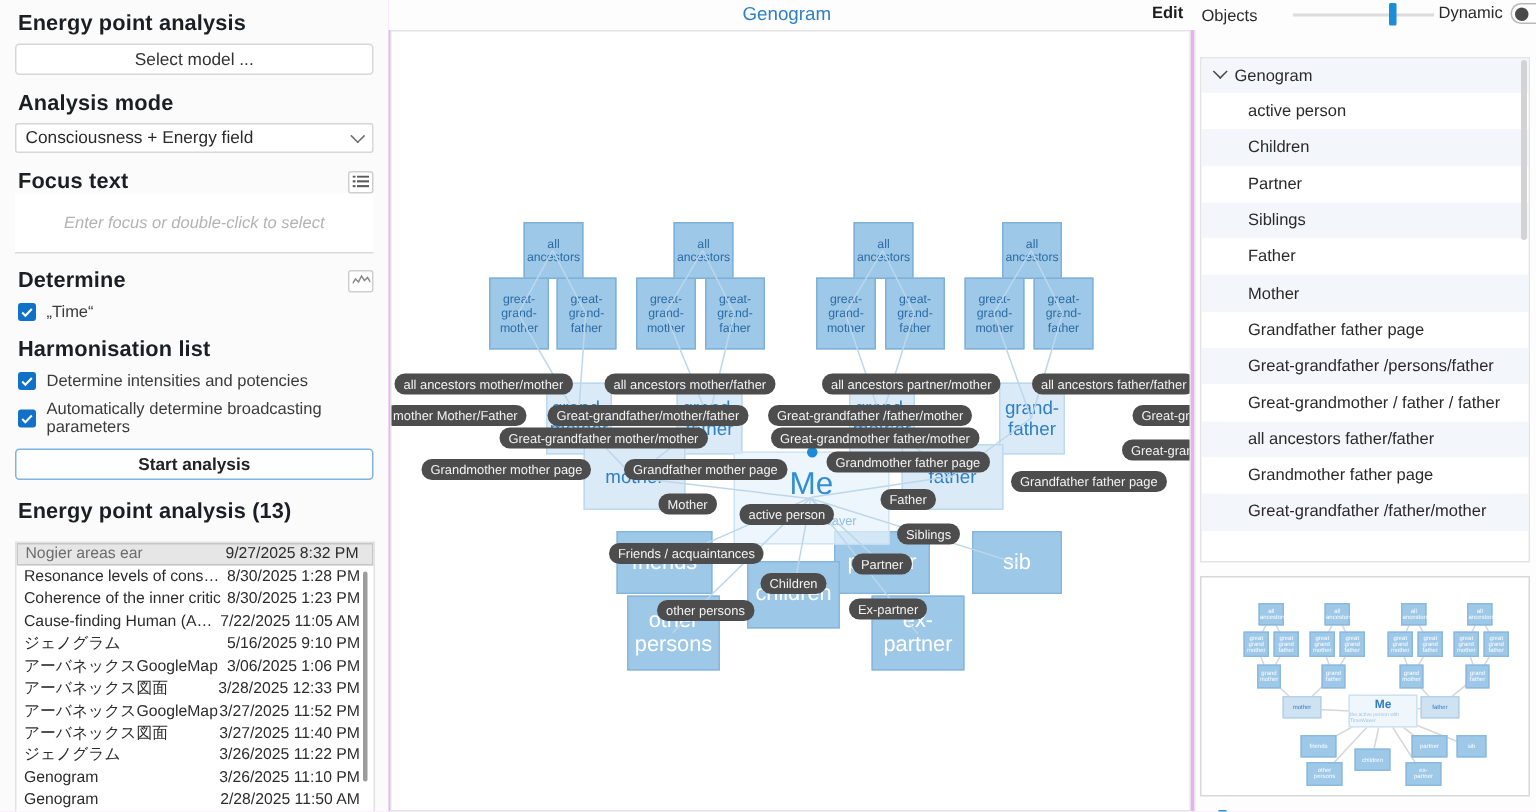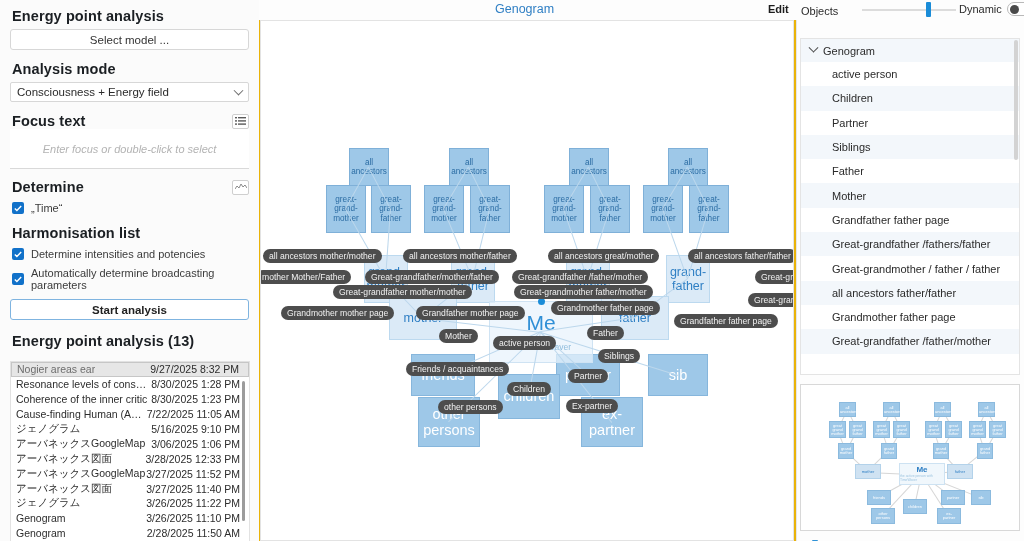--- a/index.html
+++ b/index.html
@@ -4,21 +4,21 @@
 <style>
   * { box-sizing: border-box; }
   html, body {
     margin: 0; padding: 0;
     width: 1024px; height: 541px;
     overflow: hidden;
     background: #ffffff;
     font-family: "Liberation Sans", sans-serif;
     color: #23272b;
   }
-  .app { position: relative; width: 1024px; height: 541px; background:#eab308; }
+  .app { position: relative; width: 1024px; height: 541px; background:#f0abfc; }
 
   
   .left-panel {
     position: absolute; left: 0; top: 0; width: 259px; height: 541px;
     background: #fbfbfb; padding: 0 10px; overflow: hidden;
   }
   .sec-title {
     font-size: 14.5px; font-weight: 600; color: #1b1f23;
     margin: 8px 0 5px 2px; letter-spacing: .1px;
   }
@@ -430,21 +430,21 @@
         </div>
         <div class="me-box" style="left: 228px; top: 280px; width: 104px; height: 62px;">
           <div class="me-title">Me</div>
           <div class="me-sub">with TimeWaver</div>
         </div>
         <div class="me-dot" style="left: 277px; top: 277px;"></div>
       </div>
     <div id="tags-layer">
         <div class="tag" style="left: 2px; top: 228px;">all ancestors mother/mother</div>
         <div class="tag" style="left: 142px; top: 228px;">all ancestors mother/father</div>
-        <div class="tag" style="left: 287px; top: 228px;">all ancestors great/mother</div>
+        <div class="tag" style="left: 287px; top: 228px;">all ancestors partner/mother</div>
         <div class="tag" style="left: 427px; top: 228px;">all ancestors father/father</div>
         <div class="tag" style="left: -5px; top: 249px;">mother Mother/Father</div>
         <div class="tag" style="left: 104px; top: 249px;">Great-grandfather/mother/father</div>
         <div class="tag" style="left: 251px; top: 249px;">Great-grandfather /father/mother</div>
         <div class="tag" style="left: 494px; top: 249px;">Great-grandmother/father/mother</div>
         <div class="tag" style="left: 72px; top: 264px;">Great-grandfather mother/mother</div>
         <div class="tag" style="left: 253px; top: 264px;">Great-grandmother father/mother</div>
         <div class="tag" style="left: 487px; top: 272px;">Great-gran</div>
         <div class="tag" style="left: 20px; top: 285px;">Grandmother mother page</div>
         <div class="tag" style="left: 155px; top: 285px;">Grandfather mother page</div>
@@ -485,21 +485,21 @@
           <div class="tree-item">
             <span>Father</span>
           </div>
           <div class="tree-item alt">
             <span>Mother</span>
           </div>
           <div class="tree-item">
             <span>Grandfather father page</span>
           </div>
           <div class="tree-item alt">
-            <span>Great-grandfather /fathers/father</span>
+            <span>Great-grandfather /persons/father</span>
           </div>
           <div class="tree-item">
             <span>Great-grandmother / father / father</span>
           </div>
           <div class="tree-item alt">
             <span>all ancestors father/father</span>
           </div>
           <div class="tree-item">
             <span>Grandmother father page</span>
           </div>

